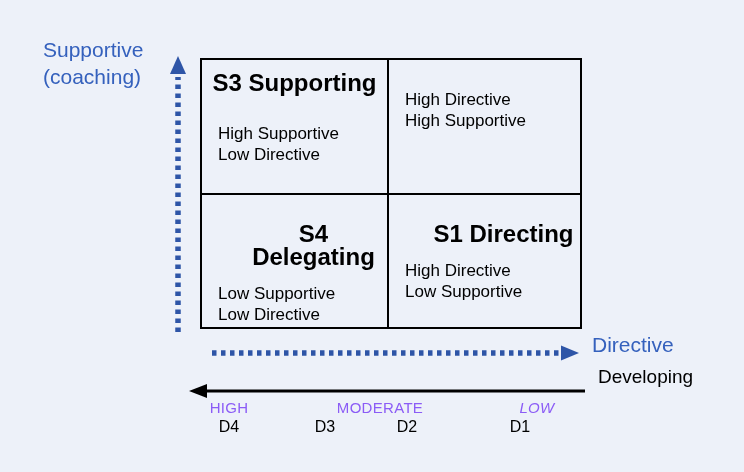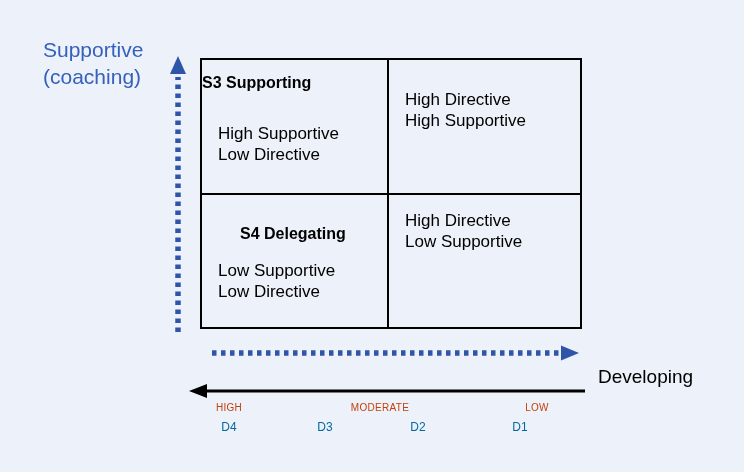--- a/index.html
+++ b/index.html
@@ -36,22 +36,23 @@
     grid-template-columns: 187px 1fr;
     grid-template-rows: 135px 1fr;
     background: transparent;
   }
   .quad {
     position: relative;
   }
   .quad.q-left  { border-right: 2px solid #000000; }
   .quad.q-top   { border-bottom: 2px solid #000000; }
   .q-title {
+    text-align: center;
     font-weight: bold;
-    font-size: 16px;
+    font-size: 24px;
     line-height: 23px;
   }
   .row-top .q-title { margin-top: 11px; }
   .row-bottom .q-title { margin-top: 27px; padding-left: 38px; }
   .q-lines {
     font-size: 17px;
     line-height: 21px;
     padding-left: 16px;
   }
   .row-top .q-lines { margin-top: 29px; }
@@ -61,38 +62,38 @@
   .dev-label {
     font-size: 19px;
     line-height: 22px;
     color: #000000;
   }
   #developed-label  { left: 72px;  top: 366px; }
   #developing-label { left: 598px; top: 366px; }
 
   
   .level-label {
-    font-size: 10px;
+    font-size: 15px;
     line-height: 15px;
     transform: translateX(-50%);
     letter-spacing: 0.3px;
-    color: #c2410c;
+    color: #8b5cf6;
   }
   .stage-label {
-    font-size: 12px;
+    font-size: 16px;
     line-height: 20px;
     transform: translateX(-50%);
-    color: #0369a1;
+    color: #000000;
   }
   #level-high     { left: 229px; top: 400px; }
   #level-moderate { left: 380px; top: 400px; }
-  #level-low      { left: 537px; top: 400px; }
+  #level-low      { left: 537px; top: 400px; font-style: italic; }
   #stage-d4 { left: 229px; top: 417px; }
   #stage-d3 { left: 325px; top: 417px; }
-  #stage-d2 { left: 418px; top: 417px; }
+  #stage-d2 { left: 407px; top: 417px; }
   #stage-d1 { left: 520px; top: 417px; }
 
   svg.overlay {
     position: absolute;
     left: 0; top: 0;
     pointer-events: none;
   }
 </style>
 </head>
 <body>
@@ -115,20 +116,21 @@
       <line x1="585" y1="391" x2="203" y2="391" stroke="#000000" stroke-width="3.2"></line>
       <polygon points="189,391 207,384 207,398" fill="#000000"></polygon>
     </g>
   </svg>
 
   <div class="abs axis-label-blue" id="supportive-label">
     <span style="display:block">Supportive</span>
     <span style="display:block">(coaching)</span>
   </div>
 
+  <div class="abs axis-label-blue" id="directive-label">Directive</div>
 
   <div class="abs quad-grid">
 
     <div class="quad q-left q-top row-top">
       <div class="q-title">S3 Supporting</div>
       <div class="q-lines">
         <span style="display:block">High Supportive</span>
         <span style="display:block">Low Directive</span>
       </div>
     </div>
@@ -142,20 +144,21 @@
 
     <div class="quad q-left row-bottom">
       <div class="q-title">S4 Delegating</div>
       <div class="q-lines">
         <span style="display:block">Low Supportive</span>
         <span style="display:block">Low Directive</span>
       </div>
     </div>
 
     <div class="quad row-bottom">
+      <div class="q-title">S1 Directing</div>
       <div class="q-lines">
         <span style="display:block">High Directive</span>
         <span style="display:block">Low Supportive</span>
       </div>
     </div>
 
   </div>
 
   <div class="abs dev-label" id="developing-label">Developing</div>
 

